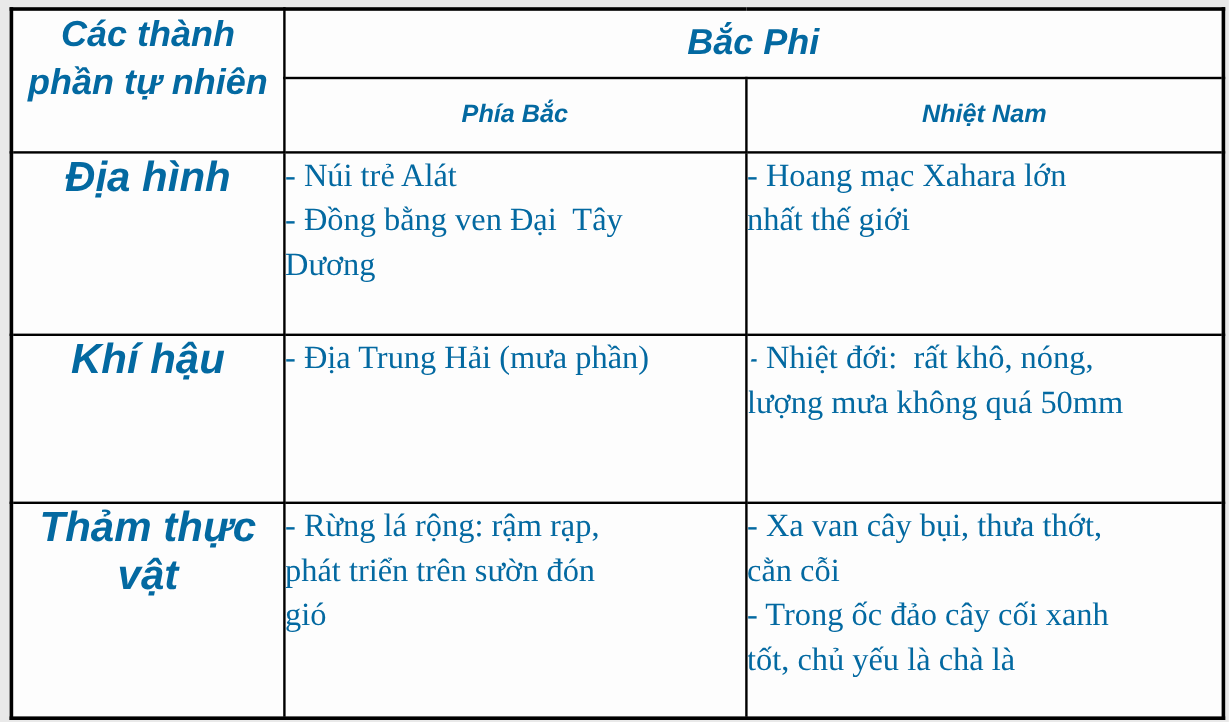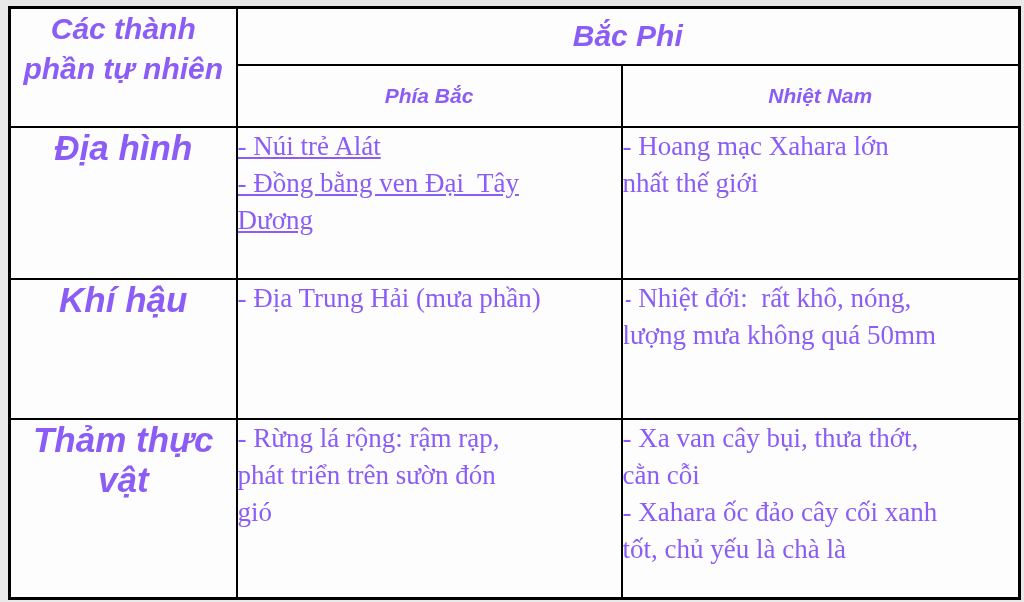--- a/index.html
+++ b/index.html
@@ -24,21 +24,21 @@
     top: 6px;
     width: 1010px;
     height: 594px;
     border-collapse: collapse;
     table-layout: fixed;
     background: #fdfdfd;
   }
   table.geo td {
     border: 2px solid #000000;
     padding: 0;
-    color: #8b5cf6;
+    color: #0369a1;
     overflow: hidden;
   }
   table.geo {
     border: 3px solid #000000;
   }
   
   .hd {
     font-family: "Liberation Sans", sans-serif;
     font-weight: bold;
     font-style: italic;
@@ -65,21 +65,21 @@
   }
   
   td.cell {
     font-family: "Liberation Serif", "DejaVu Serif", serif;
     font-size: 27px;
     line-height: 37px;
     vertical-align: top;
     white-space: pre-wrap;
     text-align: left;
   }
-  td.c-r0-n { padding: 28px 6px 0 14px; text-decoration: underline; }
+  td.c-r0-n { padding: 28px 6px 0 14px; }
   td.c-r0-s { padding: 44px 6px 0 20px; margin-left: 35px; }
   td.c-r1-n { padding: 36px 4px 0 12px; }
   td.c-r1-s { padding: 40px 4px 0 10px; border-radius: 32px; }
   td.c-r2-n { padding: 26px 6px 0 14px; }
   td.c-r2-s { padding: 20px 6px 0 20px; }
   
   tr.h-region  { height: 57px; }
   tr.h-sub     { height: 62px; }
   tr.h-r0      { height: 152px; }
   tr.h-r1      { height: 140px; }
@@ -119,18 +119,18 @@
         <td class="cell c-r1-s">- Nhiệt đới:  rất khô, nóng,
 lượng mưa không quá 50mm</td>
       </tr>
       <tr class="h-r2">
         <td class="hd rowlabel">Thảm thực vật</td>
         <td class="cell c-r2-n">- Rừng lá rộng: rậm rạp,
 phát triển trên sườn đón
 gió</td>
         <td class="cell c-r2-s">- Xa van cây bụi, thưa thớt,
 cằn cỗi
-- Xahara ốc đảo cây cối xanh
+- Trong ốc đảo cây cối xanh
 tốt, chủ yếu là chà là</td>
       </tr>
     </tbody>
   </table>
 </div>
 
 </body></html>

